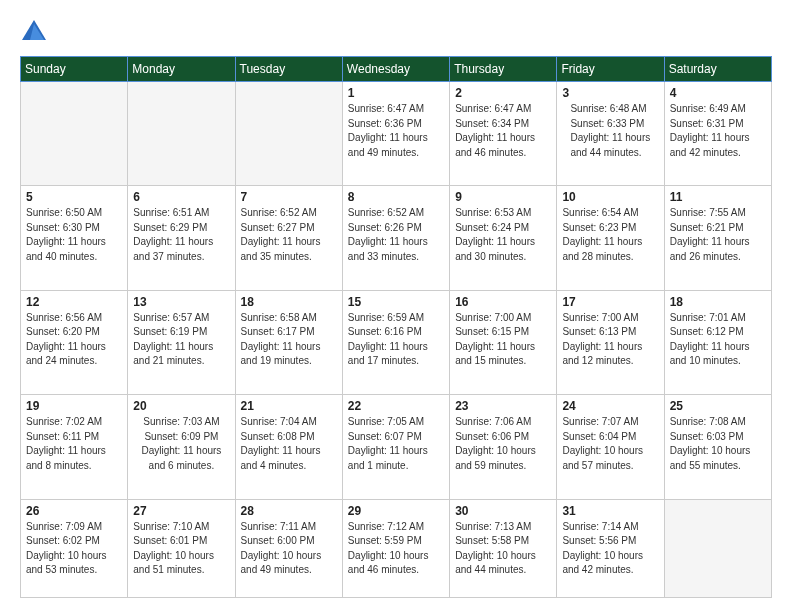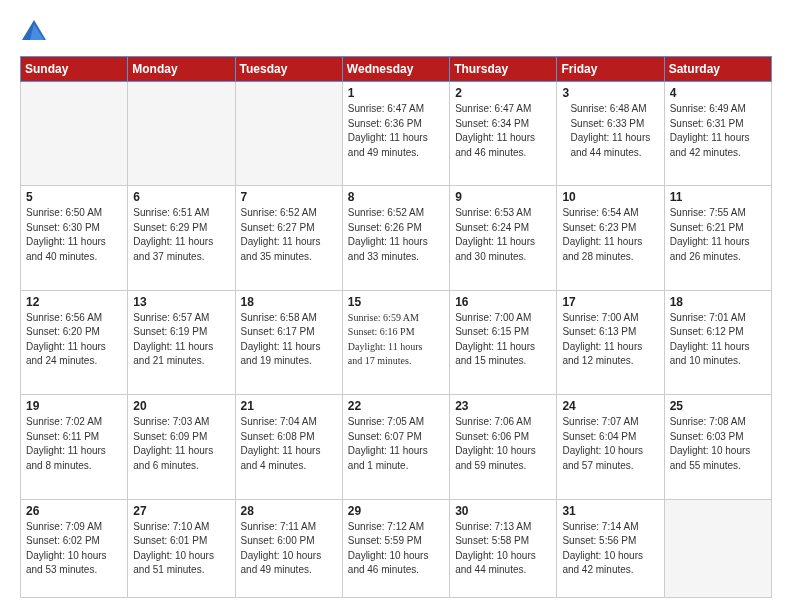--- a/index.html
+++ b/index.html
@@ -55,24 +55,24 @@
       color: #444;
     }
     .calendar {
       flex: 1;
       border: 1px solid #ccc;
       border-collapse: collapse;
       width: 100%;
       table-layout: fixed;
     }
     .calendar th {
-      background: #b91c1c;
+      background: #14532d;
       color: #fff;
       font-size: 12px;
-      font-weight: bold;
+      font-weight: normal;
       padding: 5px 4px;
       text-align: left;
       border: 1px solid #5590d9;
     }
     .calendar td {
       vertical-align: top;
       border: 1px solid #ccc;
       padding: 4px 5px;
       font-size: 10px;
       color: #333;
@@ -234,21 +234,21 @@
           </td>
           <td>
             <span class="day-num">18</span>
             <div class="day-info" style="white-space: pre-line;">Sunrise: 6:58 AM
 Sunset: 6:17 PM
 Daylight: 11 hours
 and 19 minutes.</div>
           </td>
           <td>
             <span class="day-num">15</span>
-            <div class="day-info" style="white-space: pre-line; font-family: Liberation Serif, serif;">Sunrise: 6:59 AM
+            <div class="day-info" style="white-space: pre-line;">Sunrise: 6:59 AM
 Sunset: 6:16 PM
 Daylight: 11 hours
 and 17 minutes.</div>
           </td>
           <td>
             <span class="day-num">16</span>
             <div class="day-info" style="white-space: pre-line;">Sunrise: 7:00 AM
 Sunset: 6:15 PM
 Daylight: 11 hours
 and 15 minutes.</div>
@@ -271,21 +271,21 @@
         <tr>
           <td>
             <span class="day-num">19</span>
             <div class="day-info" style="white-space: pre-line;">Sunrise: 7:02 AM
 Sunset: 6:11 PM
 Daylight: 11 hours
 and 8 minutes.</div>
           </td>
           <td>
             <span class="day-num">20</span>
-            <div class="day-info" style="white-space: pre-line;">Sunrise: 7:03 AM
+            <div class="day-info" style="white-space: pre-line; text-align: center;">Sunrise: 7:03 AM
 Sunset: 6:09 PM
 Daylight: 11 hours
 and 6 minutes.</div>
           </td>
           <td>
             <span class="day-num">21</span>
             <div class="day-info" style="white-space: pre-line;">Sunrise: 7:04 AM
 Sunset: 6:08 PM
 Daylight: 11 hours
 and 4 minutes.</div>

